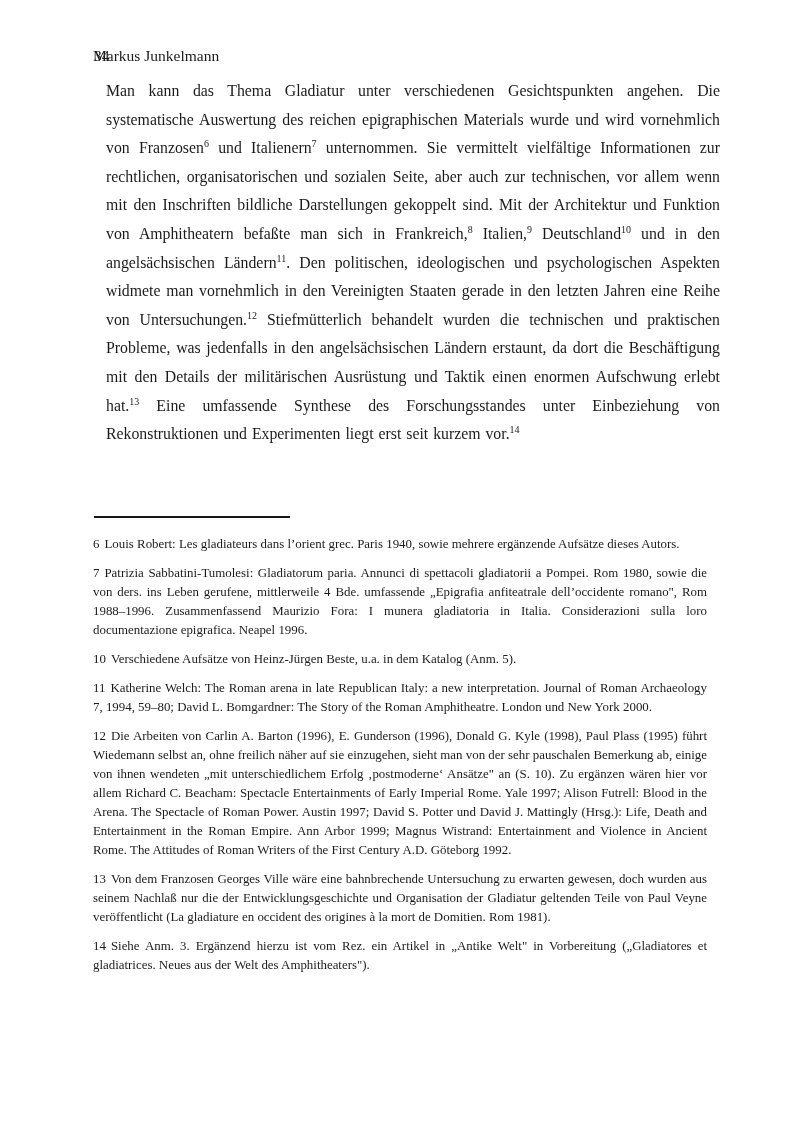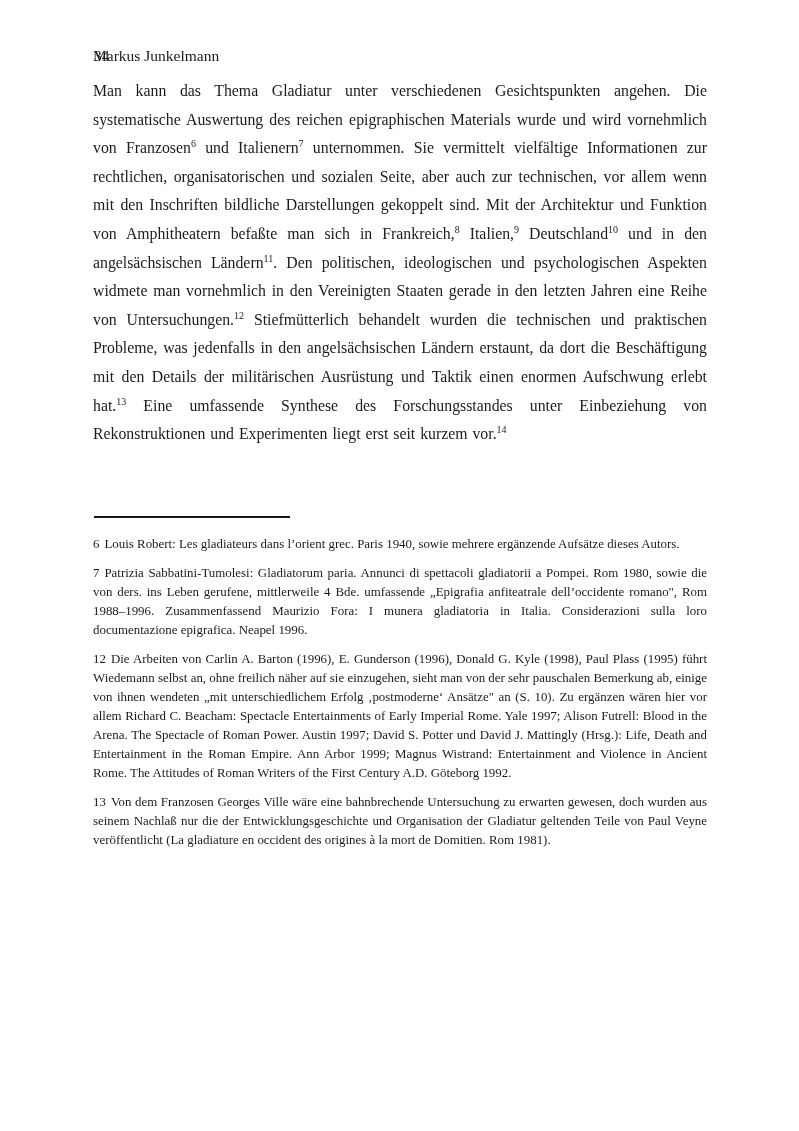--- a/index.html
+++ b/index.html
@@ -32,21 +32,21 @@
     position: absolute;
     left: 1px;
     top: 0;
   }
   .running-head {
     display: block;
     text-align: left;
   }
   .body-text {
     position: absolute;
-    left: 93px;
+    left: 106px;
     top: 77px;
     width: 614px;
     font-size: 15.8px;
     line-height: 28.6px;
     text-align: justify;
     word-spacing: 1px;
   }
   sup.fnref {
     font-size: 10px;
     line-height: 0;
@@ -92,21 +92,24 @@
 
   <div class="footnote-section">
     <div class="footnote-rule"></div>
 
     <p class="footnote"><span class="fn-num">6</span><span class="fn-text">Louis Robert: Les gladiateurs dans l’orient grec. Paris 1940, sowie mehrere ergänzende Aufsätze dieses Autors.</span></p>
 
     <p class="footnote"><span class="fn-num">7</span><span class="fn-text">Patrizia Sabbatini-Tumolesi: Gladiatorum paria. Annunci di spettacoli gladiatorii a Pompei. Rom 1980, sowie die von ders. ins Leben gerufene, mittlerweile 4 Bde. umfassende „Epigrafia anfiteatrale dell’occidente romano", Rom 1988–1996. Zusammenfassend Maurizio Fora: I munera gladiatoria in Italia. Considerazioni sulla loro documentazione epigrafica. Neapel 1996.</span></p>
 
 
 
+    <p class="footnote"><span class="fn-num">10</span><span class="fn-text">Verschiedene Aufsätze von Heinz-Jürgen Beste, u.a. in dem Katalog (Anm. 5).</span></p>
 
+    <p class="footnote"><span class="fn-num">11</span><span class="fn-text">Katherine Welch: The Roman arena in late Republican Italy: a new interpretation. Journal of Roman Archaeology 7, 1994, 59–80; David L. Bomgardner: The Story of the Roman Amphitheatre. London und New York 2000.</span></p>
 
     <p class="footnote"><span class="fn-num">12</span><span class="fn-text">Die Arbeiten von Carlin A. Barton (1996), E. Gunderson (1996), Donald G. Kyle (1998), Paul Plass (1995) führt Wiedemann selbst an, ohne freilich näher auf sie einzugehen, sieht man von der sehr pauschalen Bemerkung ab, einige von ihnen wendeten „mit unterschiedlichem Erfolg ‚postmoderne‘ Ansätze" an (S. 10). Zu ergänzen wären hier vor allem Richard C. Beacham: Spectacle Entertainments of Early Imperial Rome. Yale 1997; Alison Futrell: Blood in the Arena. The Spectacle of Roman Power. Austin 1997; David S. Potter und David J. Mattingly (Hrsg.): Life, Death and Entertainment in the Roman Empire. Ann Arbor 1999; Magnus Wistrand: Entertainment and Violence in Ancient Rome. The Attitudes of Roman Writers of the First Century A.D. Göteborg 1992.</span></p>
 
     <p class="footnote"><span class="fn-num">13</span><span class="fn-text">Von dem Franzosen Georges Ville wäre eine bahnbrechende Untersuchung zu erwarten gewesen, doch wurden aus seinem Nachlaß nur die der Entwicklungsgeschichte und Organisation der Gladiatur geltenden Teile von Paul Veyne veröffentlicht (La gladiature en occident des origines à la mort de Domitien. Rom 1981).</span></p>
 
+    <p class="footnote"><span class="fn-num">14</span><span class="fn-text">Siehe Anm. 3. Ergänzend hierzu ist vom Rez. ein Artikel in „Antike Welt" in Vorbereitung („Gladiatores et gladiatrices. Neues aus der Welt des Amphitheaters").</span></p>
   </div>
 
 </div>
 
 </body></html>

